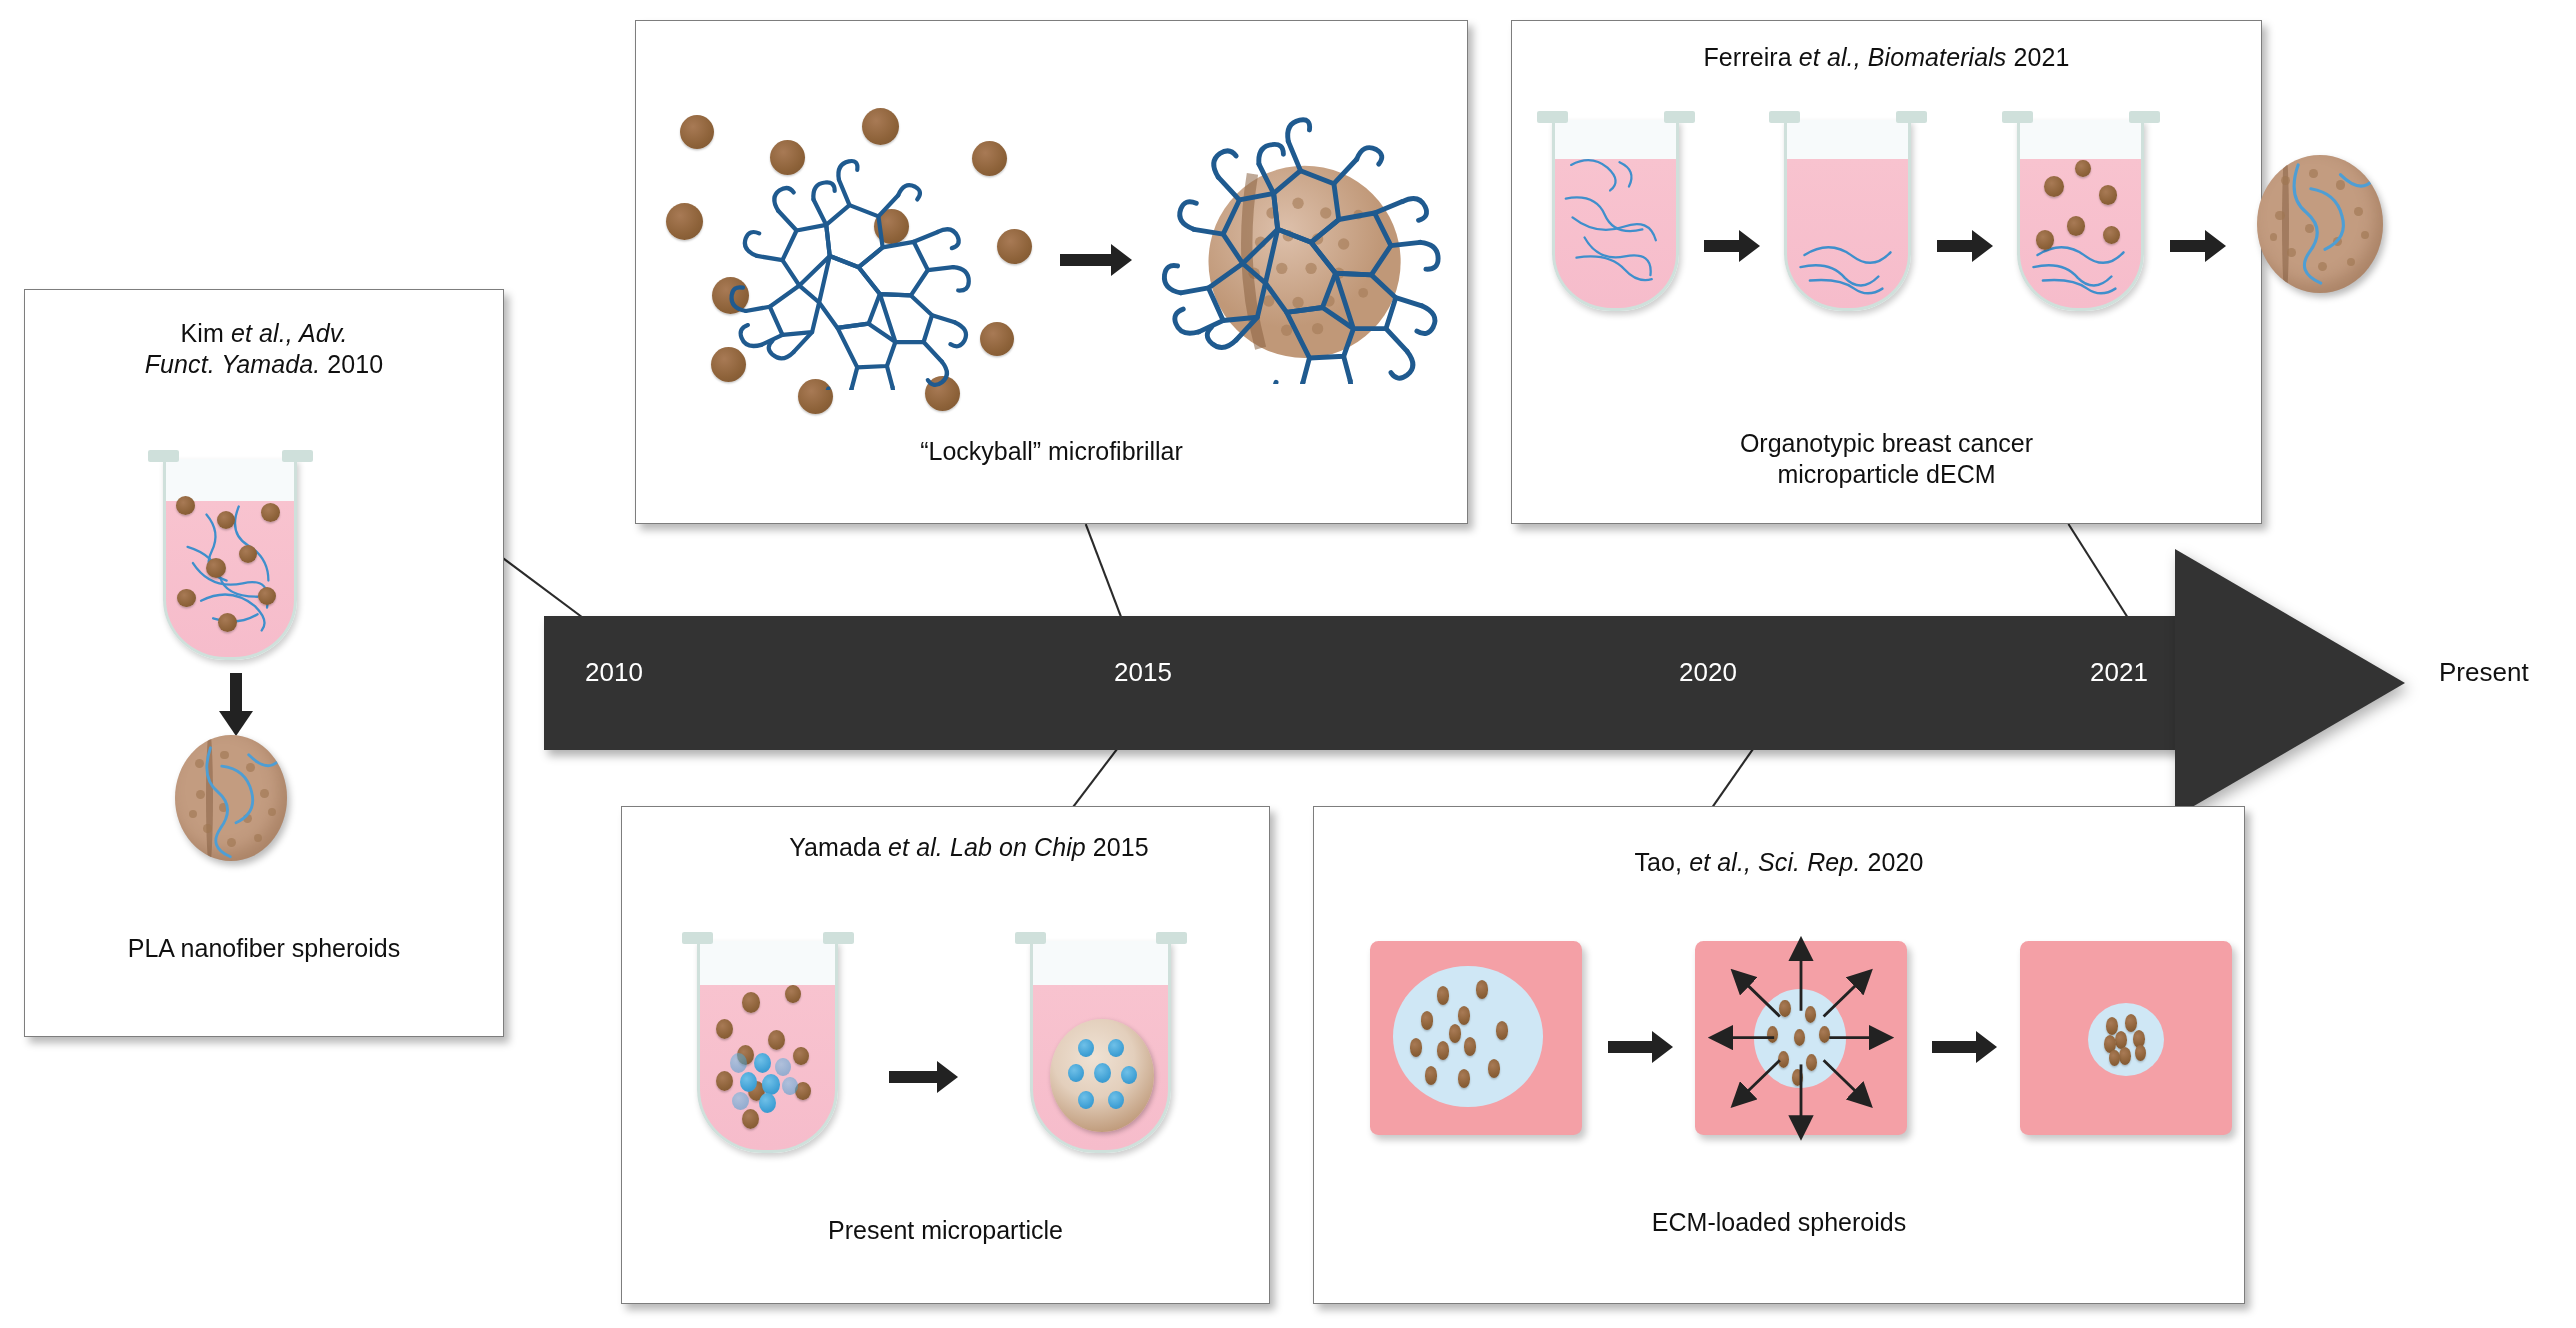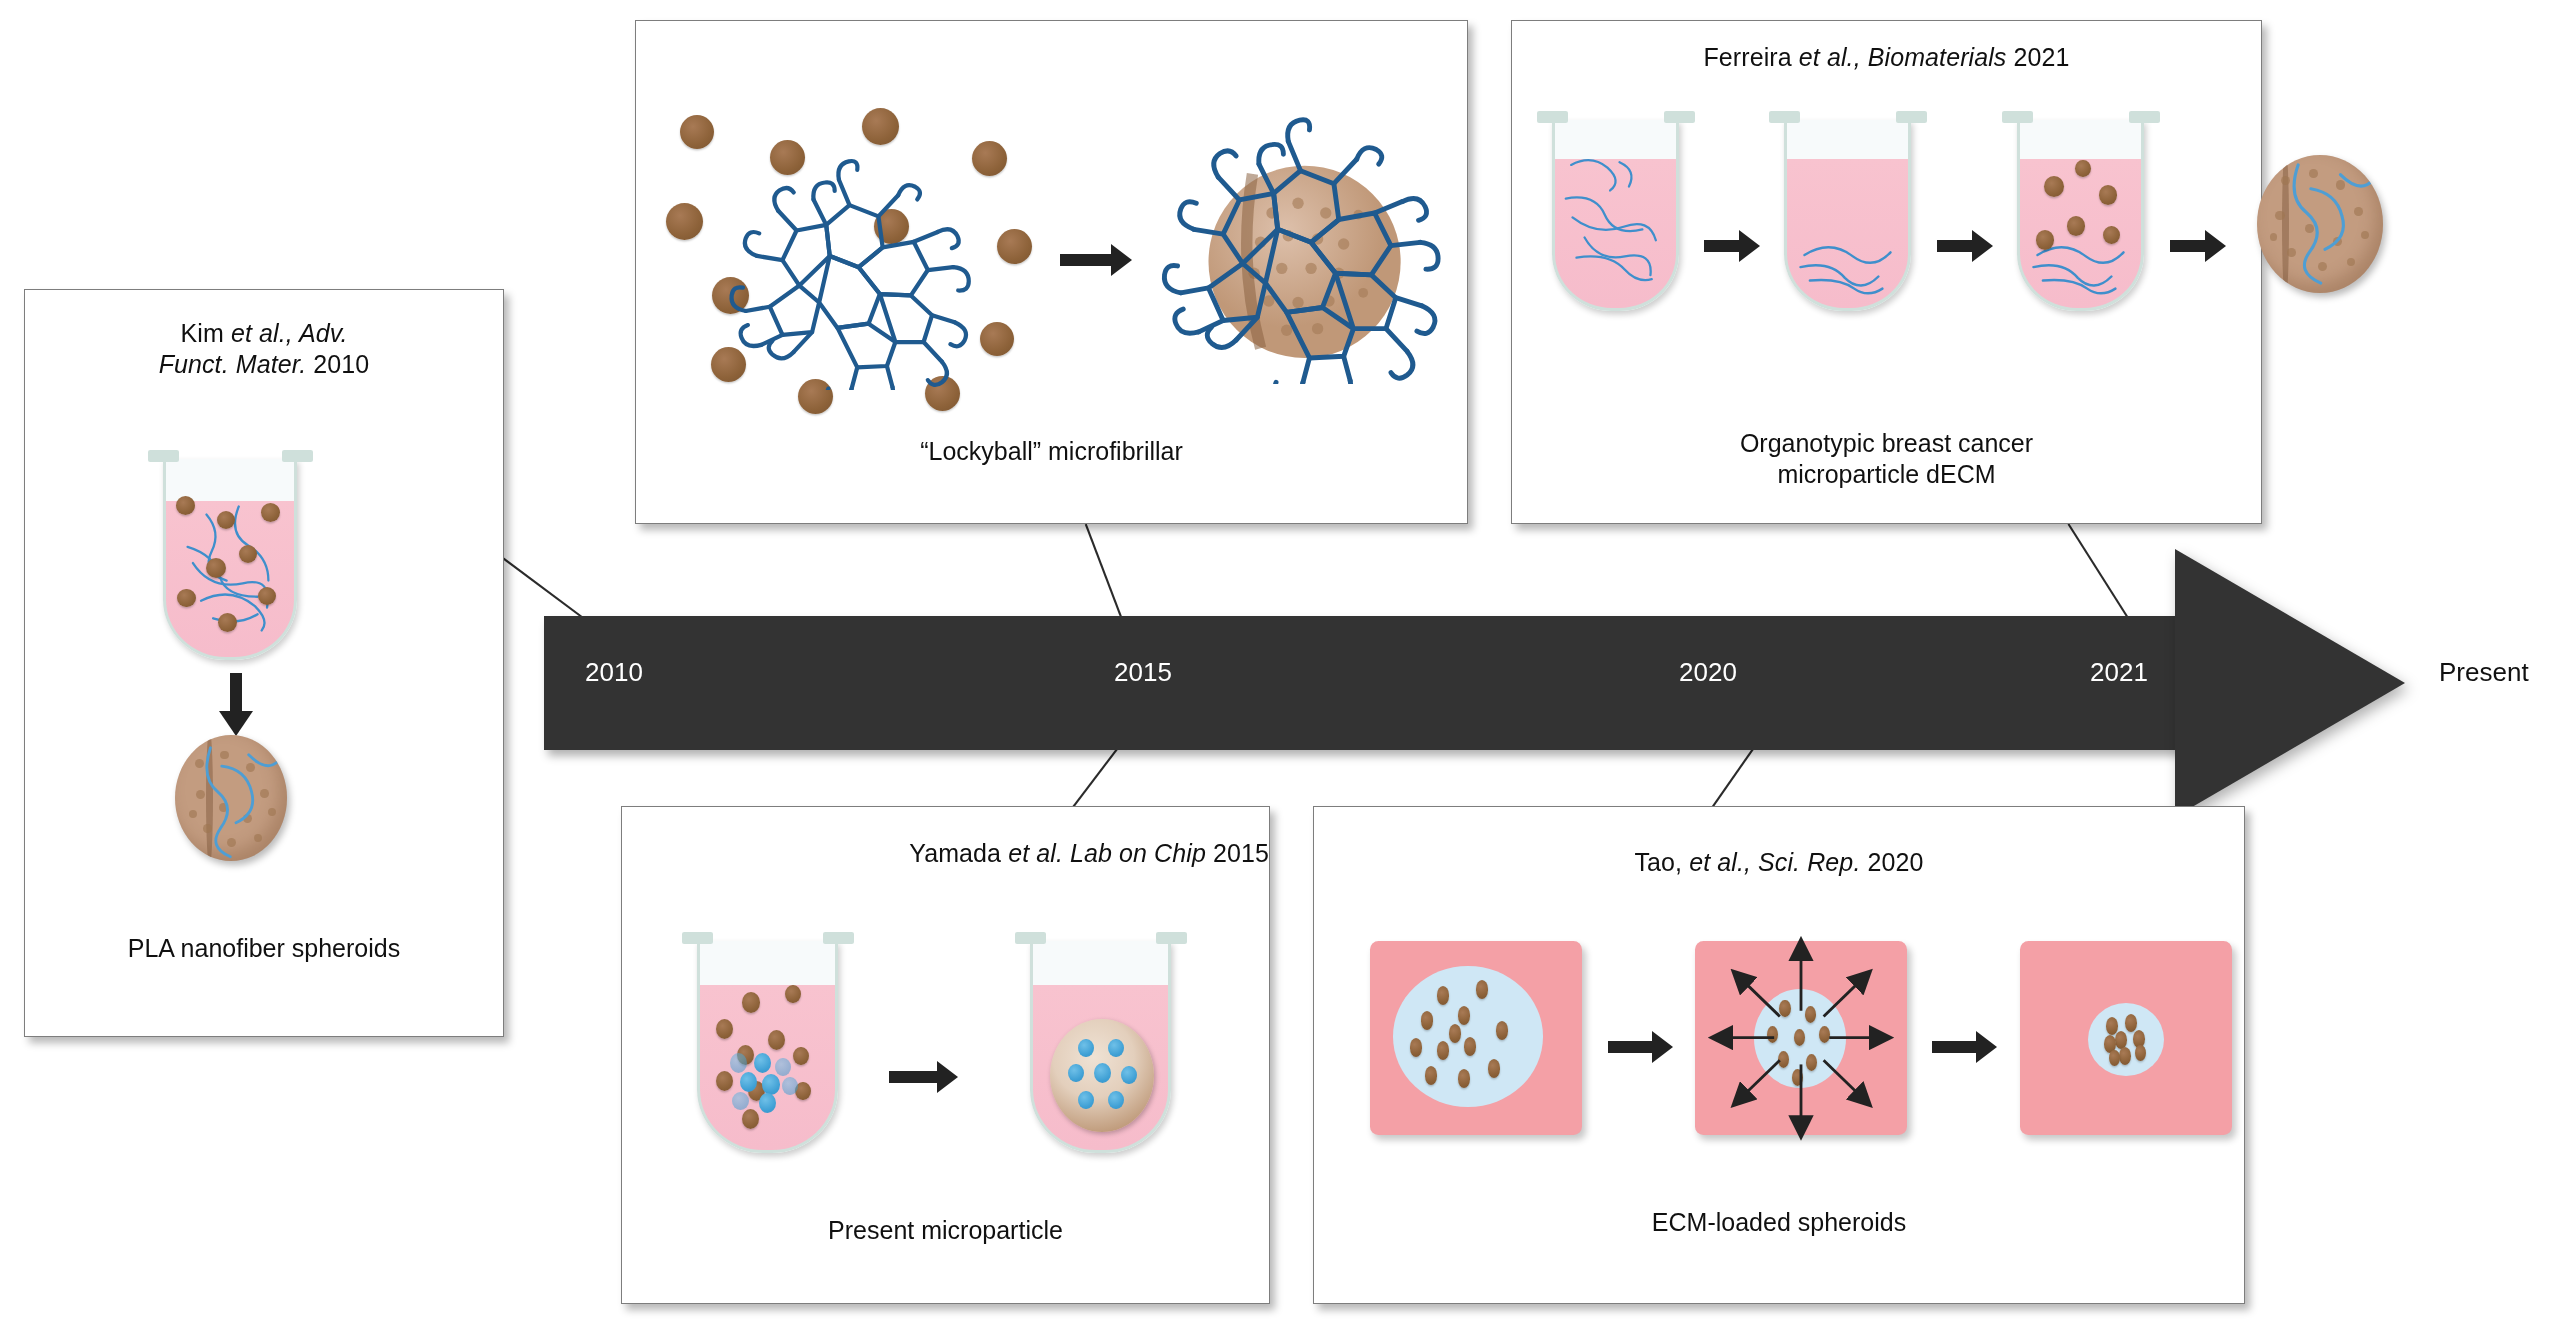--- a/index.html
+++ b/index.html
@@ -201,21 +201,21 @@
     <div class="tick-label" style="left:570px">2015</div>
     <div class="tick-label" style="left:1135px">2020</div>
     <div class="tick-label" style="left:1546px">2021</div>
   </div>
   <div id="present-label">Present</div>
 
   <div class="panel" style="left:24px;top:289px;width:480px;height:748px">
 
     <div class="panel-title" style="top:28px">
       <span>Kim </span><span class="it">et al., Adv.</span><br>
-      <span class="it">Funct. Mater.</span><span> 2010</span>
+      <span class="it">Funct. Yamada.</span><span> 2010</span>
     </div>
 
     <div class="tube" style="left:138px;top:169px;width:134px;height:201px">
       <div class="tube-body">
         <svg class="fiber" viewBox="0 0 190 285">
           <g fill="none" stroke="#3f8fcc" stroke-width="3.4" stroke-linecap="round">
             <path d="M60 78 q22 26 8 54 q-16 32 22 44"></path>
             <path d="M108 66 q-16 40 14 58 q30 18 30 52"></path>
             <path d="M32 126 q40 12 48 44 q8 30 56 30"></path>
             <path d="M40 150 q26 40 74 30 q44 -10 36 36"></path>
@@ -498,21 +498,21 @@
       </svg>
     </div>
 
     <div class="panel-caption" style="top:407px">
       <span>Organotypic breast cancer</span><br><span>microparticle dECM</span>
     </div>
   </div>
 
   <div class="panel" style="left:621px;top:806px;width:649px;height:498px">
 
-    <div class="panel-title" style="top:31px;text-align:right;padding-left:47px">
+    <div class="panel-title" style="top:25px;text-align:center;padding-left:47px">
       <span>Yamada </span><span class="it">et al. Lab on Chip</span><span> 2015</span>
     </div>
 
     <div class="tube" style="left:75px;top:134px;width:141px;height:212px">
       <div class="tube-body">
         <div class="cell" style="left:42px;top:51px;width:18.4px;height:21px"></div>
         <div class="cell" style="left:85px;top:44px;width:15.5px;height:18.4px"></div>
         <div class="cell" style="left:15.5px;top:78px;width:17px;height:20px"></div>
         <div class="cell" style="left:68px;top:89px;width:17px;height:20px"></div>
         <div class="cell" style="left:37px;top:104px;width:17px;height:20px"></div>

